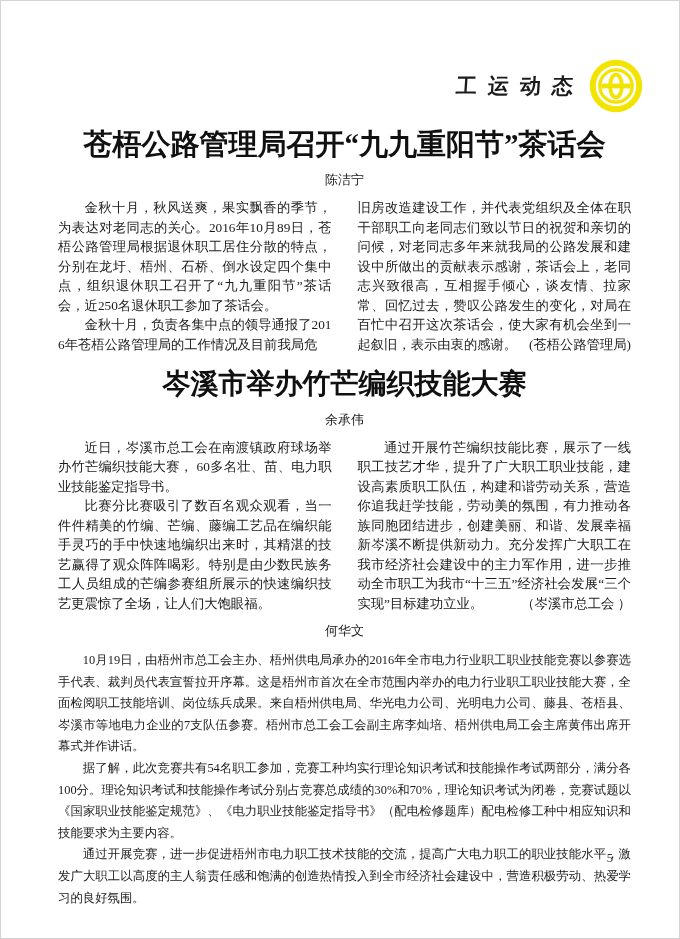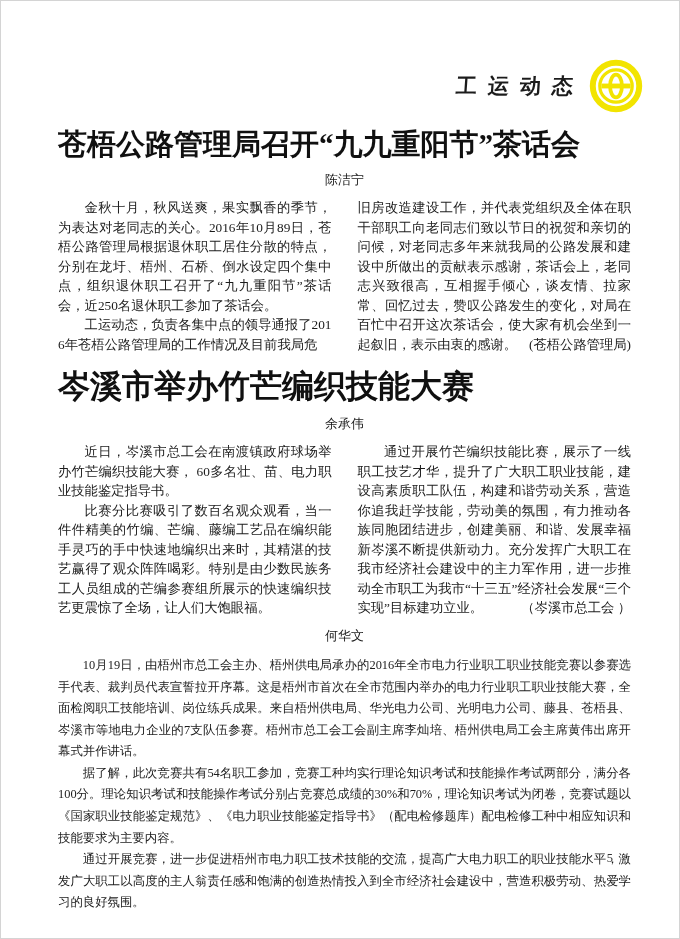--- a/index.html
+++ b/index.html
@@ -32,27 +32,28 @@
     font-weight: bold;
     letter-spacing: 11px;
     white-space: nowrap;
     transform: skewX(-4deg);
   }
   .logo-wrap { width: 54px; height: 54px; flex: 0 0 auto; }
   .logo-wrap svg { display: block; width: 54px; height: 54px; }
   
   h1 {
     margin: 0;
+    text-align: center;
     font-weight: bold;
     color: #101010;
     line-height: 1.22;
     white-space: nowrap;
   }
   .article-1 h1 { font-size: 29px; margin-top: 12px; }
-  .article-2 h1 { font-size: 32px; margin-top: 13px; }
+  .article-2 h1 { font-size: 28px; margin-top: 13px; }
   .article-3 h1 { font-size: 26px; margin-top: 16px; }
   .author {
     text-align: center;
     font-size: 13px;
     font-weight: normal;
     margin-top: 9px;
   }
   .cols {
     display: flex;
     gap: 26px;
@@ -100,21 +101,21 @@
 </div>
 
 <div class="content">
 
   <section class="article-1">
     <h1>苍梧公路管理局召开“九九重阳节”茶话会</h1>
     <div class="author">陈洁宁</div>
     <div class="cols">
       <div class="col">
         <p class="para indent">金秋十月，秋风送爽，果实飘香的季节，为表达对老同志的关心。2016年10月89日，苍梧公路管理局根据退休职工居住分散的特点，分别在龙圩、梧州、石桥、倒水设定四个集中点，组织退休职工召开了“九九重阳节”茶话会，近250名退休职工参加了茶话会。</p>
-        <p class="para indent">工运动态，负责各集中点的领导通报了2016年苍梧公路管理局的工作情况及目前我局危</p>
+        <p class="para indent">金秋十月，负责各集中点的领导通报了2016年苍梧公路管理局的工作情况及目前我局危</p>
       </div>
       <div class="col">
         <p class="para"><span>旧房改造建设工作，并代表党组织及全体在职干部职工向老同志们致以节日的祝贺和亲切的问候，对老同志多年来就我局的公路发展和建设中所做出的贡献表示感谢，茶话会上，老同志兴致很高，互相握手倾心，谈友情、拉家常、回忆过去，赞叹公路发生的变化，对局在百忙中召开这次茶话会，使大家有机会坐到一起叙旧，表示由衷的感谢。</span><span class="attr-inline">(苍梧公路管理局)</span></p>
       </div>
     </div>
   </section>
 
   <section class="article-2">
     <h1>岑溪市举办竹芒编织技能大赛</h1>
     <div class="author">余承伟</div>

